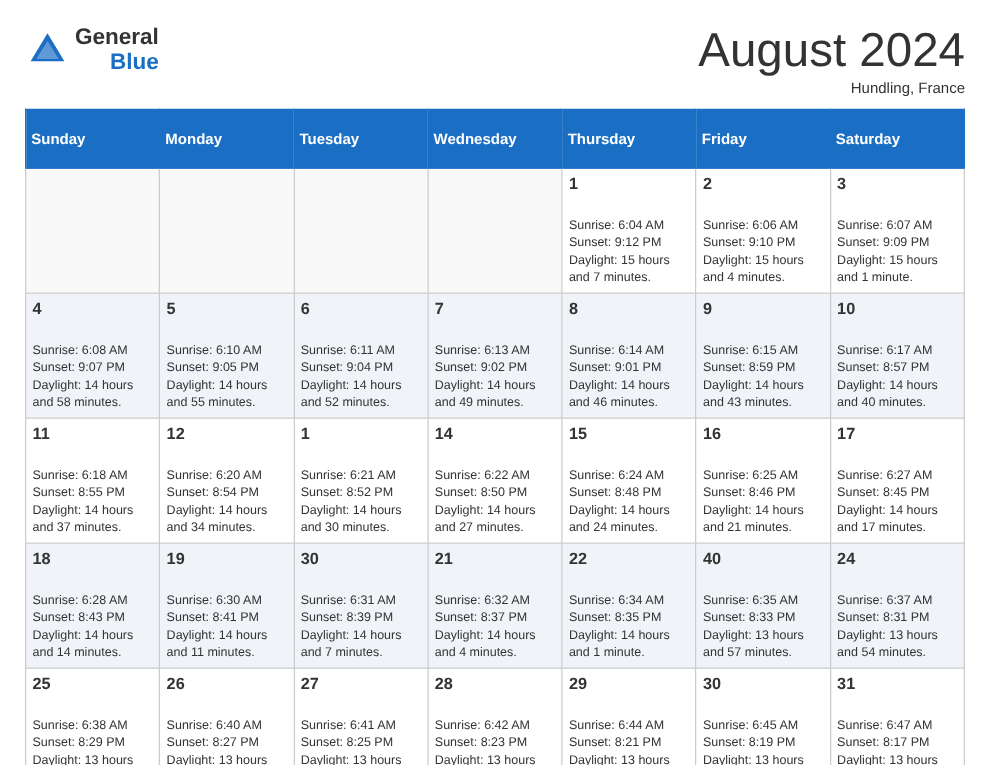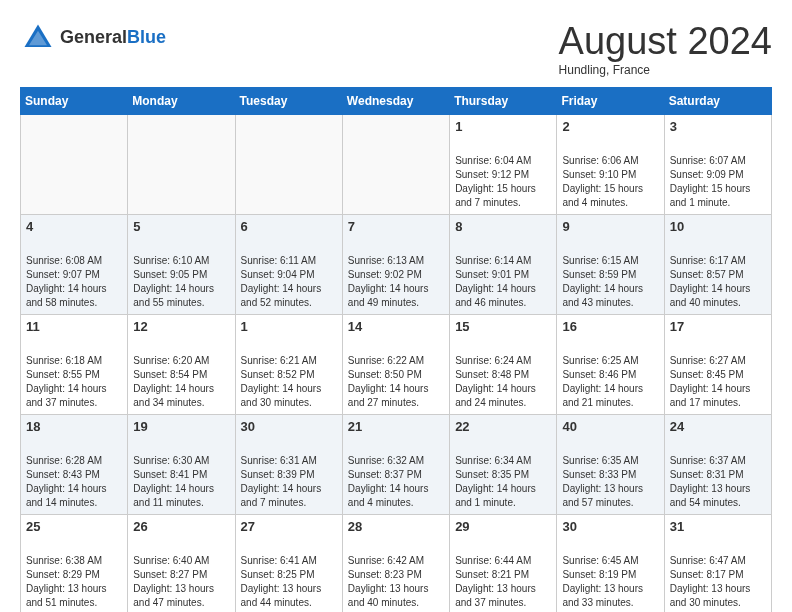--- a/index.html
+++ b/index.html
@@ -16,60 +16,61 @@
       align-items: flex-start;
       margin-bottom: 10px;
     }
     .logo {
       display: flex;
       align-items: center;
       gap: 4px;
     }
     .logo-text {
       display: flex;
-      flex-direction: row;
+      flex-direction: column;
       line-height: 1.1;
     }
     .logo-general {
       font-size: 18px;
       font-weight: bold;
       color: #333;
     }
     .logo-blue {
       font-size: 18px;
       font-weight: bold;
       color: #1a6fc4;
       text-align: right;
     }
     .logo-icon {
       width: 36px;
       height: 36px;
     }
     .title-block {
+      text-align: right;
     }
     .month-title {
       font-size: 38px;
       font-weight: normal;
       color: #333;
     }
     .location {
       font-size: 12px;
       color: #333;
     }
     table {
       width: 100%;
       border-collapse: collapse;
       table-layout: fixed;
     }
     th {
       background-color: #1a6fc4;
       color: #fff;
       font-size: 12px;
       font-weight: bold;
-      padding: 6px 4px;
+      padding: 16px 4px;
       text-align: left;
       border: 1px solid #1a6fc4;
     }
     td {
       border: 1px solid #ccc;
       vertical-align: top;
       padding: 4px 5px;
       font-size: 10px;
       color: #333;
       height: 88px;

